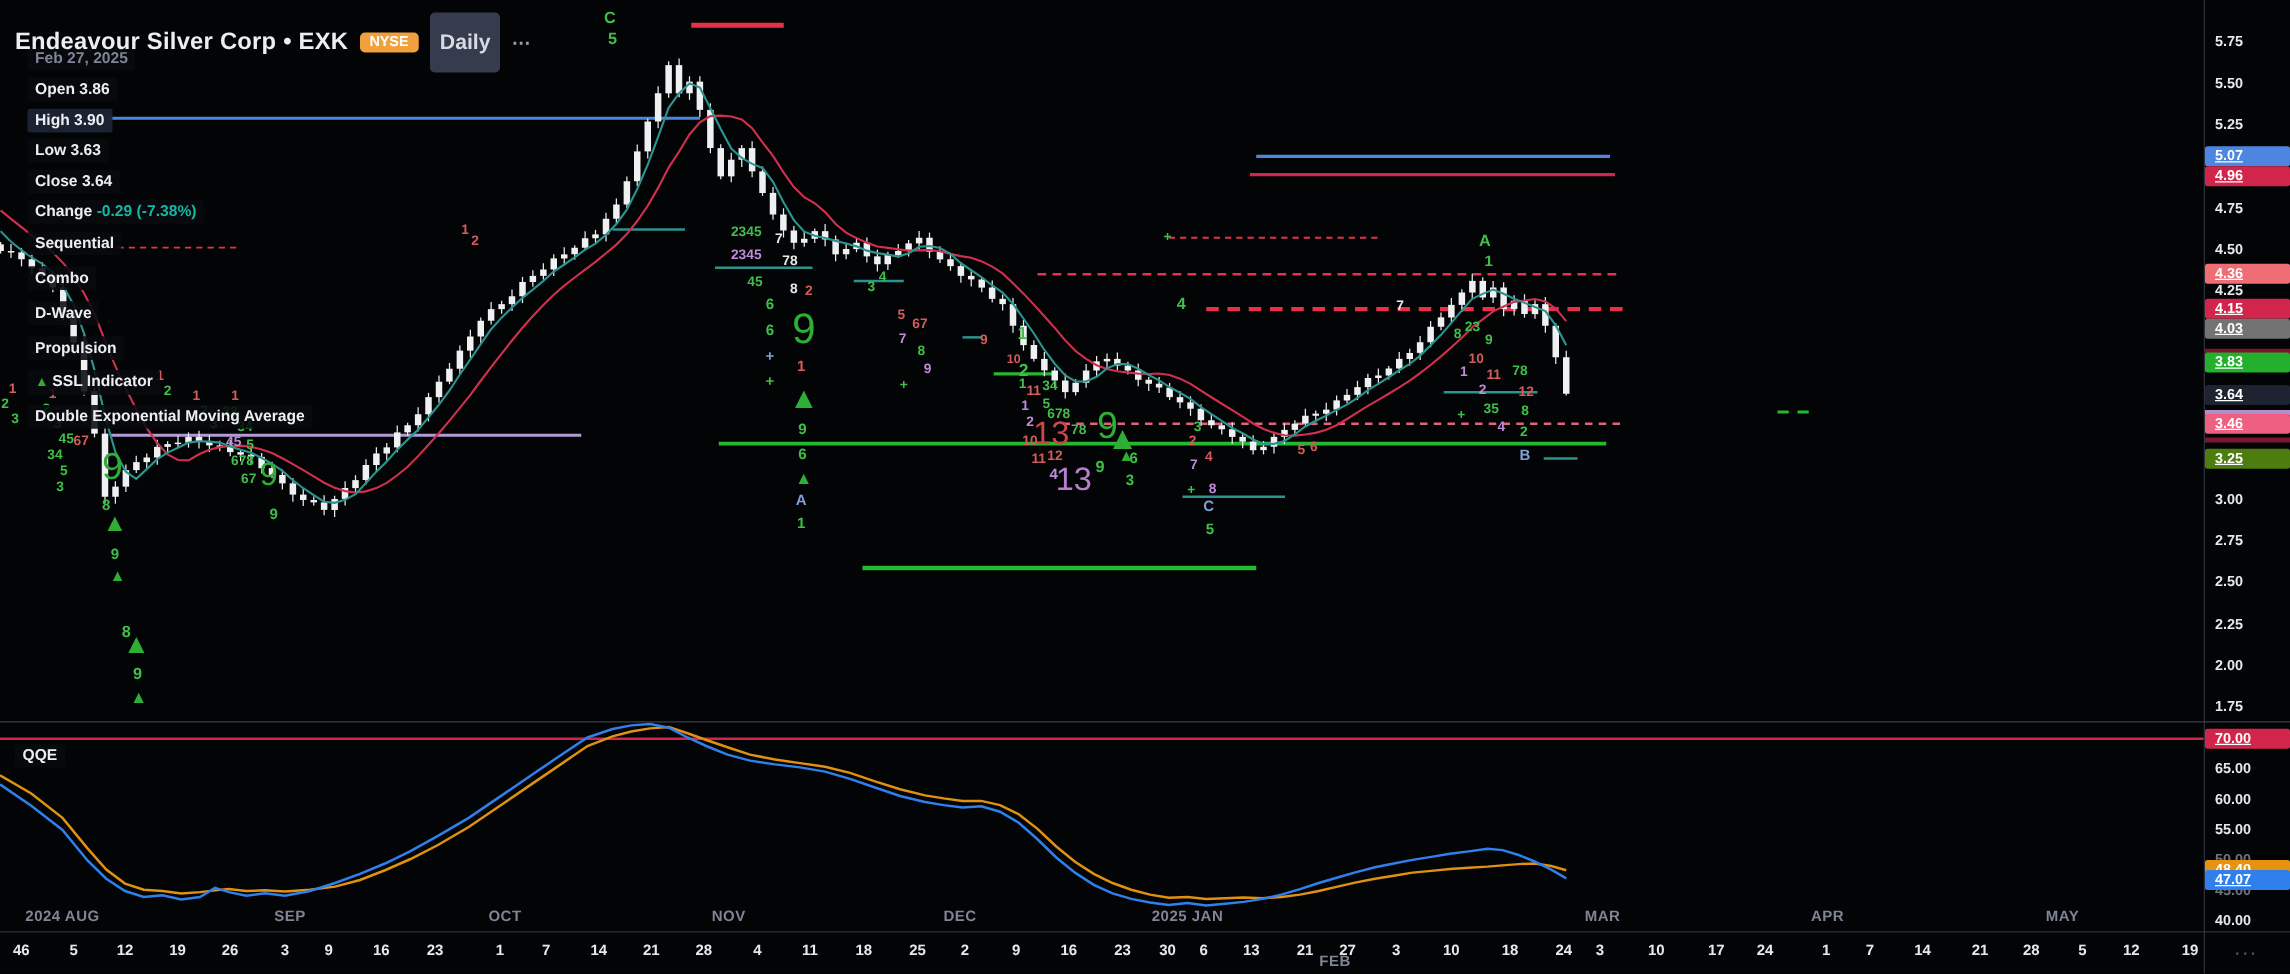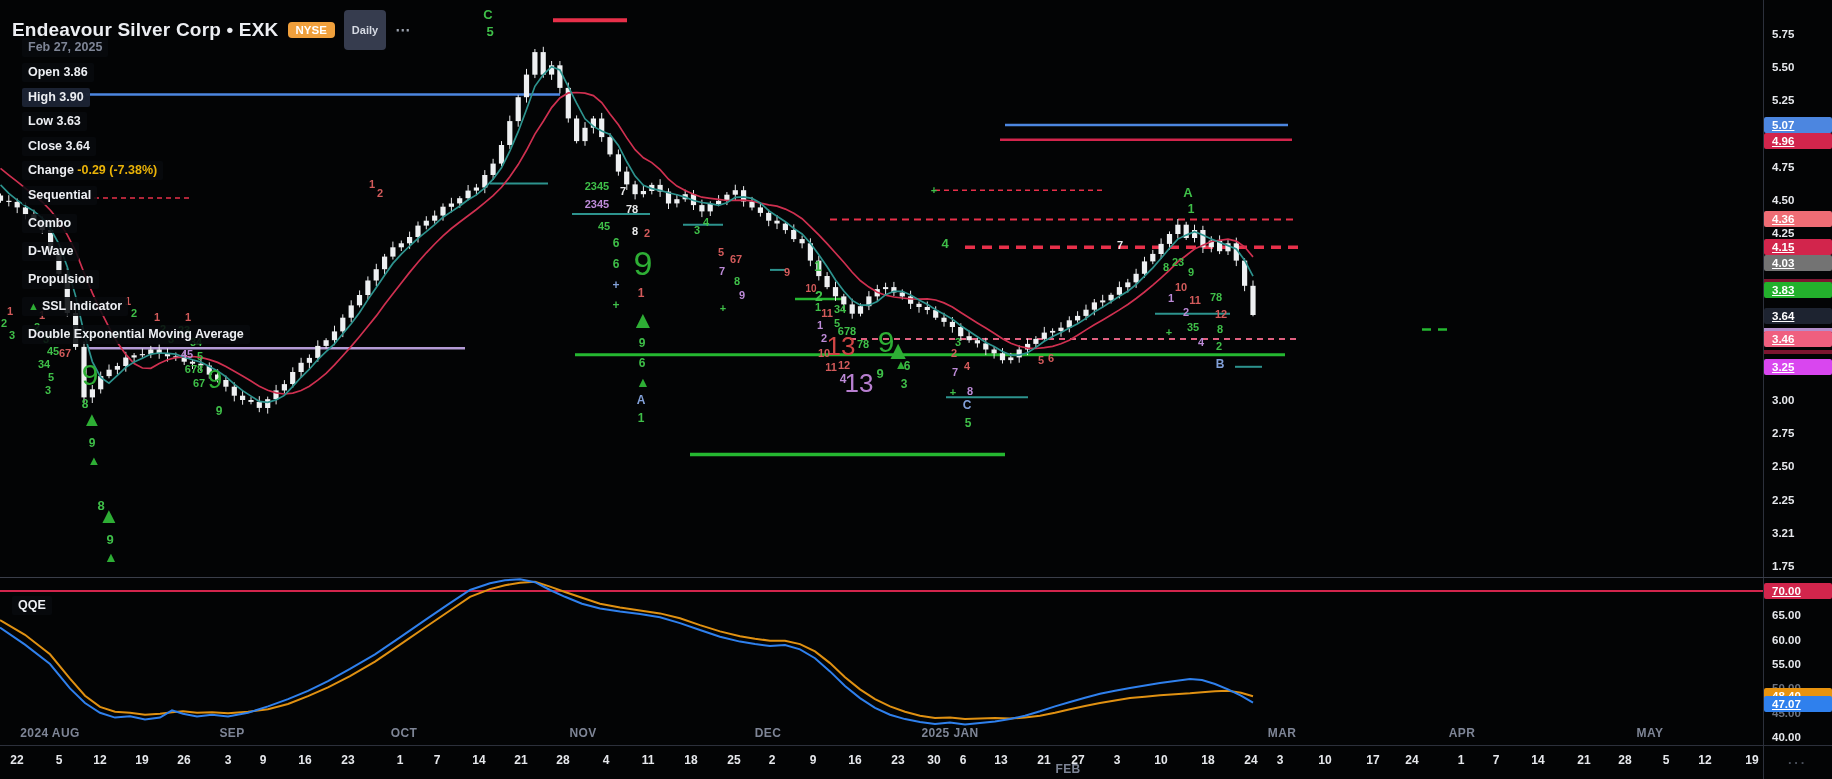--- a/index.html
+++ b/index.html
@@ -5,36 +5,36 @@
   html,body{margin:0;padding:0;background:#000;}
   .screen{position:relative;width:1832px;height:779px;background:#030405;overflow:hidden;
           font-family:"Liberation Sans",sans-serif;-webkit-font-smoothing:antialiased;}
   #chart-svg{position:absolute;left:0;top:0;z-index:1;}
   .vline{position:absolute;left:1763px;top:0;width:1px;height:779px;background:#2c303b;z-index:2;}
   .hdiv{position:absolute;left:0;top:577px;width:1832px;height:1px;background:#3a3e4a;z-index:2;}
   .hax{position:absolute;left:0;top:745px;width:1832px;height:1px;background:#2c303b;z-index:2;}
   .hdr{position:absolute;left:12px;top:10px;display:flex;align-items:center;gap:9px;z-index:6;}
   .title{color:#eceef2;font-size:19px;font-weight:700;letter-spacing:.2px;}
   .badge-nyse{background:#f0a03c;color:#fff;font-size:11.5px;font-weight:700;padding:2px 8px;border-radius:4px;}
-  .badge-daily{background:#363c4e;color:#d6dae3;font-size:11px;font-weight:700;padding:14px 8px;border-radius:4px;}
+  .badge-daily{background:#363c4e;color:#d6dae3;font-size:17px;font-weight:700;padding:14px 8px;border-radius:4px;}
   .dots{color:#9aa0ac;font-size:15px;font-weight:700;letter-spacing:1px;}
   .row{position:absolute;left:22px;z-index:5;white-space:nowrap;}
   .chip{display:inline-block;background:rgba(8,10,14,.88);color:#eceef2;font-size:12.5px;font-weight:700;
         padding:1px 6px;border-radius:2px;line-height:17px;}
   .chip.hl{background:rgba(28,35,52,.97);}
   .chip .dt{color:#7e8596;}
-  .chip .neg{color:#eab308;}
+  .chip .neg{color:#14b8a6;}
   .tri{color:#2eae35;margin-right:3px;font-size:11px;}
   .pa-tick{position:absolute;left:1772px;color:#e6e8ec;font-size:11.5px;font-weight:700;z-index:3;transform:translateY(-50%);}
   .pa-tick.dim{color:#6e7480;}
   .pa-chip{position:absolute;left:1764px;width:68px;height:16px;line-height:16px;color:#fff;font-size:11.5px;
            font-weight:700;padding-left:8px;box-sizing:border-box;border-radius:2px;z-index:4;transform:translateY(-50%);text-decoration:underline;}
   .c-blue{background:#4c86e0}.c-crimson{background:#d2254c}.c-salmon{background:#ef6d75}
   .c-tealLight{background:#737373}.c-green{background:#23b02c}.c-dark{background:#1d2330}
-  .c-pink{background:#ef5f7f}.c-tealDark{background:#d946ef}.c-orange{background:#e8930f;z-index:3}
+  .c-pink{background:#ef5f7f}.c-tealDark{background:#4d7c0f}.c-orange{background:#e8930f;z-index:3}
   .c-qblue{background:#2f80ed;z-index:4}
   .sliver{position:absolute;left:1764px;width:68px;height:4px;z-index:3;transform:translateY(-50%);}
   .mo{position:absolute;top:726px;transform:translateX(-50%);color:#7e8596;font-size:12px;font-weight:700;
       letter-spacing:.4px;z-index:3;white-space:nowrap;}
   .dy{position:absolute;top:753px;transform:translateX(-50%);color:#e6e8ec;font-size:12px;font-weight:700;z-index:3;}
   .corner{position:absolute;left:1788px;top:755px;color:#4a4f5a;font-size:13px;font-weight:700;letter-spacing:2px;z-index:3;}
   .qqe-label{position:absolute;left:12px;top:595px;z-index:5;}
 </style>
 </head>
 <body>
@@ -541,21 +541,21 @@
       <div class="pa-tick" style="top: 67px;">5.50</div>
       <div class="pa-tick" style="top: 100px;">5.25</div>
       <div class="pa-tick" style="top: 167px;">4.75</div>
       <div class="pa-tick" style="top: 200px;">4.50</div>
       <div class="pa-tick" style="top: 233px; text-align: center;">4.25</div>
       <div class="pa-tick dim" style="top: 285px; text-align: right;">3.75</div>
       <div class="pa-tick" style="top: 400px;">3.00</div>
       <div class="pa-tick" style="top: 433px;">2.75</div>
       <div class="pa-tick" style="top: 466px;">2.50</div>
       <div class="pa-tick" style="top: 500px;">2.25</div>
-      <div class="pa-tick" style="top: 533px;">3.21</div>
+      <div class="pa-tick" style="top: 533px;">2.00</div>
       <div class="pa-tick" style="top: 566px;">1.75</div>
       <div class="sliver" style="top: 281px; background: rgb(125, 21, 48);"></div>
       <div class="sliver" style="top: 330px; background: rgb(180, 142, 203);"></div>
       <div class="sliver" style="top: 352px; background: rgb(125, 21, 48);"></div>
       <div class="pa-chip c-blue" style="top: 125px;">5.07</div>
       <div class="pa-chip c-crimson" style="top: 141px;">4.96</div>
       <div class="pa-chip c-salmon" style="top: 219px;">4.36</div>
       <div class="pa-chip c-crimson" style="top: 247px;">4.15</div>
       <div class="pa-chip c-tealLight" style="top: 263px;">4.03</div>
       <div class="pa-chip c-green" style="top: 290px;">3.83</div>
@@ -576,21 +576,21 @@
       <div class="mo" style="left: 50px;">2024 AUG</div>
       <div class="mo" style="left: 232px;">SEP</div>
       <div class="mo" style="left: 404px;">OCT</div>
       <div class="mo" style="left: 583px;">NOV</div>
       <div class="mo" style="left: 768px;">DEC</div>
       <div class="mo" style="left: 950px;">2025 JAN</div>
       <div class="mo" style="left: 1068px; margin-top: 36px;">FEB</div>
       <div class="mo" style="left: 1282px;">MAR</div>
       <div class="mo" style="left: 1462px;">APR</div>
       <div class="mo" style="left: 1650px;">MAY</div>
-      <div class="dy" style="left: 17px;">22</div>
+      <div class="dy" style="left: 17px;">46</div>
       <div class="dy" style="left: 59px;">5</div>
       <div class="dy" style="left: 100px;">12</div>
       <div class="dy" style="left: 142px;">19</div>
       <div class="dy" style="left: 184px;">26</div>
       <div class="dy" style="left: 228px;">3</div>
       <div class="dy" style="left: 263px;">9</div>
       <div class="dy" style="left: 305px;">16</div>
       <div class="dy" style="left: 348px;">23</div>
       <div class="dy" style="left: 400px;">1</div>
       <div class="dy" style="left: 437px;">7</div>

